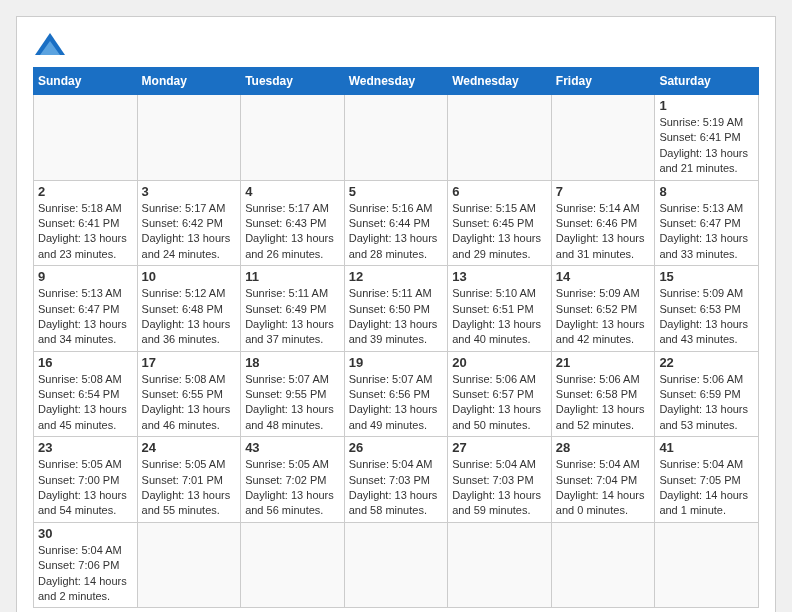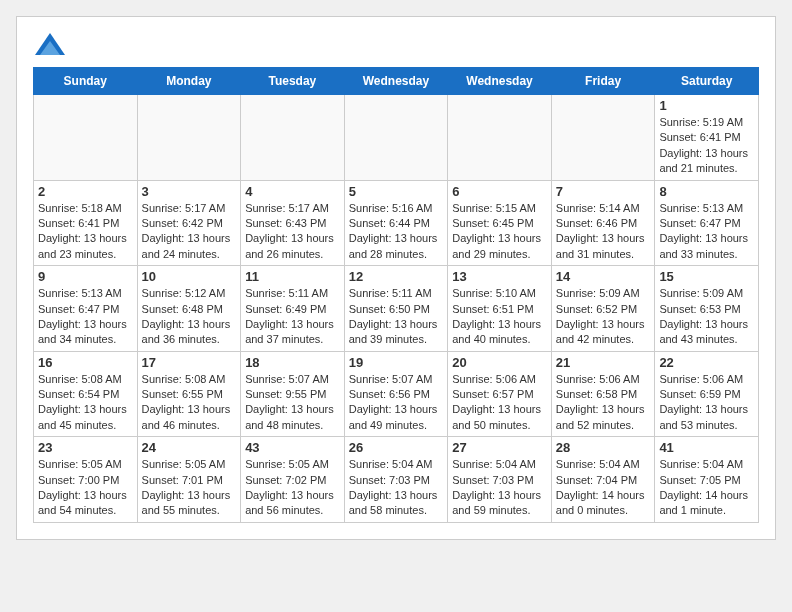--- a/index.html
+++ b/index.html
@@ -57,21 +57,21 @@
     .calendar {
       width: 100%;
       border-collapse: collapse;
     }
     .calendar th {
       background: #1a6fc4;
       color: #fff;
       font-size: 12px;
       font-weight: bold;
       padding: 6px 4px;
-      text-align: center;
+      text-align: left;
       border: 1px solid #1a6fc4;
     }
     .calendar td {
       vertical-align: top;
       border: 1px solid #ccc;
       padding: 3px 4px;
       width: calc(100% / 7);
       min-height: 80px;
       font-size: 10px;
       color: #333;
@@ -310,15 +310,29 @@
 Sunset: 7:04 PM
 Daylight: 14 hours and 0 minutes.</div>
           </td>
           <td>
             <span class="day-number">41</span>
             <div class="day-info">Sunrise: 5:04 AM
 Sunset: 7:05 PM
 Daylight: 14 hours and 1 minute.</div>
           </td>
         </tr>
+        <tr>
+          <td>
+            <span class="day-number">30</span>
+            <div class="day-info">Sunrise: 5:04 AM
+Sunset: 7:06 PM
+Daylight: 14 hours and 2 minutes.</div>
+          </td>
+          <td class="empty"></td>
+          <td class="empty"></td>
+          <td class="empty"></td>
+          <td class="empty"></td>
+          <td class="empty"></td>
+          <td class="empty"></td>
+        </tr>
       </tbody>
   </table>
 </div>
 
 </body></html>

